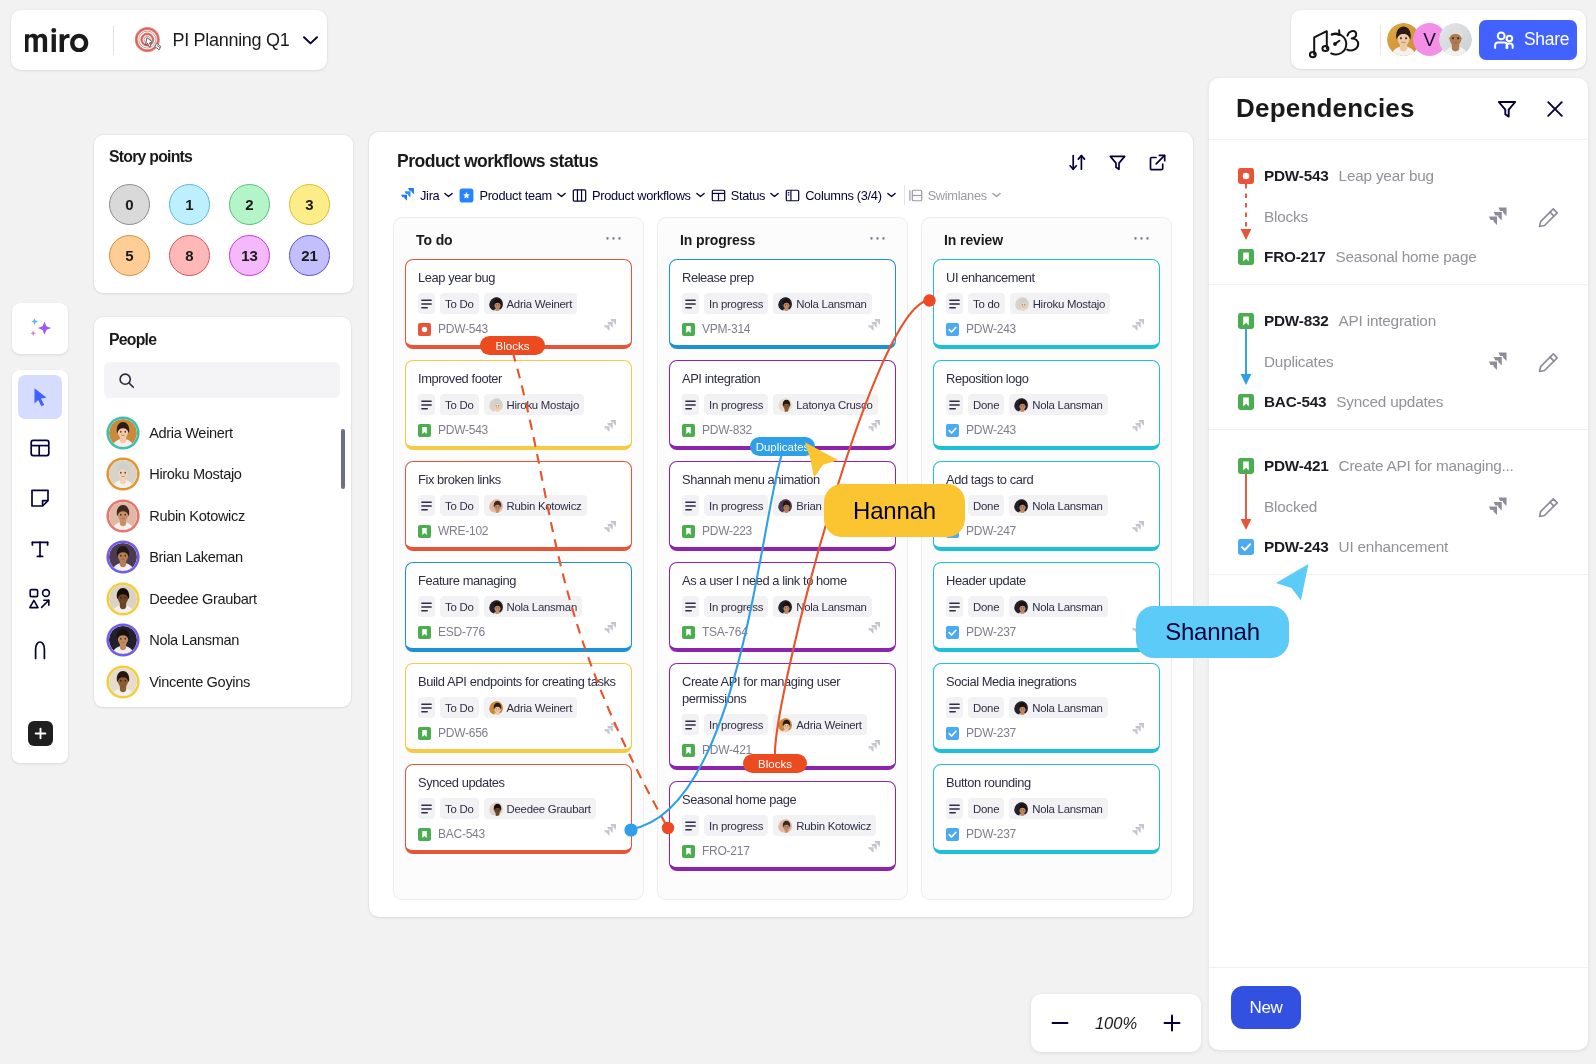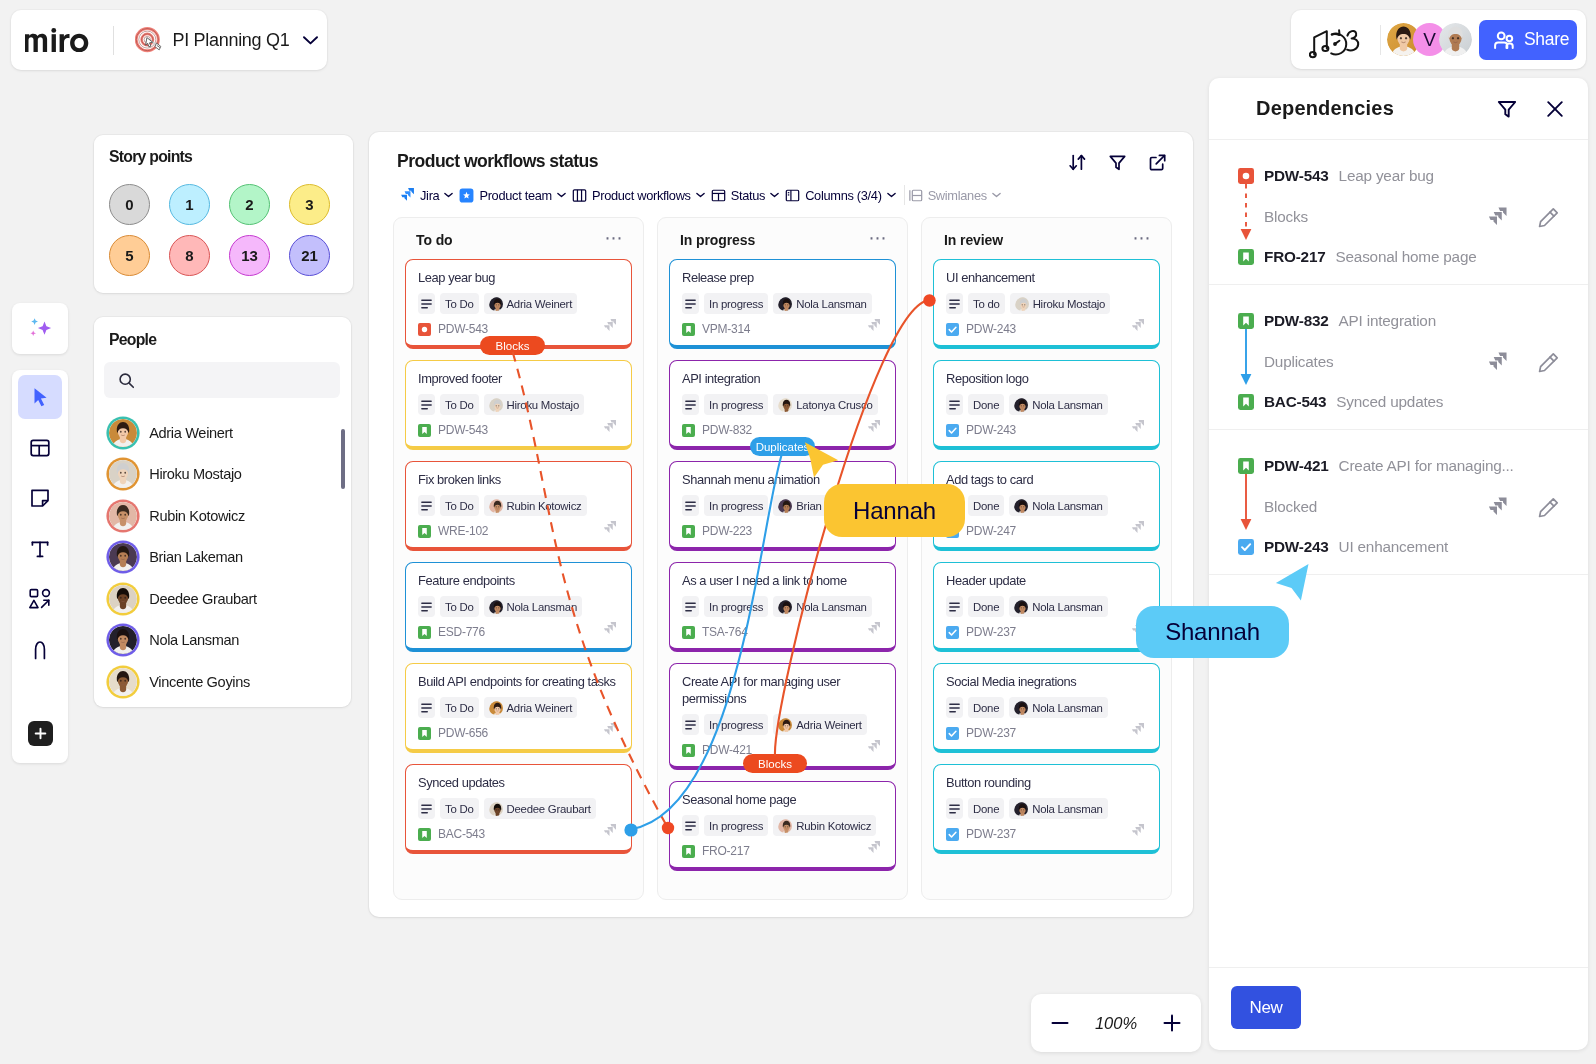--- a/index.html
+++ b/index.html
@@ -123,34 +123,34 @@
      background:#fff; border-radius:10px; display:flex; align-items:center;
      justify-content:space-between; padding:0 17px;
      box-shadow:0 1px 4px rgba(0,0,0,.10); }
   .zoom-val { font-size:16.5px; color:#1a1a1a;font-style:italic; }
 
   
   .dep { position:absolute; left:1209px; top:78px; width:379px; height:972px;
      background:#fff; border-radius:10px; box-shadow:0 1px 4px rgba(0,0,0,.09); overflow:hidden;}
   .dep-h { height:62px; display:flex; align-items:center; padding:0 22px 0 27px;
      border-bottom:1px solid #efefef; }
-  .dep-title { font-size:20px; font-weight:bold; color:#1a1a1a; flex:1; letter-spacing:.2px;margin-left:20px;}
+  .dep-title { font-size:26px; font-weight:bold; color:#1a1a1a; flex:1; letter-spacing:.2px;}
   .dep-acts { display:flex; gap:26px; align-items:center; }
   .dep-item { position:relative; height:145px; border-bottom:1px solid #efefef; }
   .dep-row { display:flex; align-items:center; gap:10px; position:absolute; left:29px; }
   .dep-row.src { top:27px; }
   .dep-row.tgt { top:108px; }
   .dep-key { font-size:15.3px; font-weight:bold; color:#1b1b25; letter-spacing:-.2px;}
   .dep-sum { font-size:15.3px; color:#919199; letter-spacing:-.2px;}
   .dep-mid { display:flex; align-items:center; position:absolute; left:29px; right:29px; top:66px; }
   .dep-rel { font-size:15.3px; color:#919199; margin-left:26px; flex:1; letter-spacing:-.2px;}
   .dep-mid-acts { display:flex; gap:30px; align-items:center; }
   .dep-arrow { position:absolute; left:29px; top:43px; }
   .dep-new { position:absolute; left:22px; top:908px; background:#3251e0; color:#fff;
-     border-radius:6px; height:43px; width:70px; display:flex; align-items:center;
+     border-radius:12px; height:43px; width:70px; display:flex; align-items:center;
      justify-content:center; font-size:17px; letter-spacing:-.3px;}
   .dep-foot { position:absolute; left:0; right:0; top:889px; height:1px; background:#efefef;}
   svg { display:block; }
 </style>
 </head>
 <body>
 
 <div class="root">
 
   <div class="topbar">
@@ -856,21 +856,21 @@
               <svg width="15" height="15" viewBox="0 0 30 30">
  <g fill="#c5c5cd">
   <path d="M17 2 H28 V13.6 L23.2 8.8 V6.8 H19.2 z"></path>
   <path d="M10.5 8.2 H21.5 V19.8 L16.7 15 V13 H12.7 z"></path>
   <path d="M4 14.4 H15 V26 L10.2 21.2 V19.2 H6.2 z"></path>
  </g>
               </svg>
             </span>
      </div>
           <div class="card" style="border:1.7px solid #1e91d6;border-bottom:4px solid #1e91d6;">
-       <div class="card-t">Feature endpoints</div>
+       <div class="card-t">Feature managing</div>
        <div class="meta">
          <div class="mchip icon-only">
                 <svg width="11" height="10" viewBox="0 0 11 10" fill="none" stroke="#2d2d45" stroke-width="1.6" stroke-linecap="round">
                   <path d="M.9 1.3 H10.1"></path>
                   <path d="M.9 5 H10.1"></path>
                   <path d="M.9 8.7 H6.2"></path>
                 </svg>
               </div>
          <div class="mchip">
                 <span>To Do</span>

